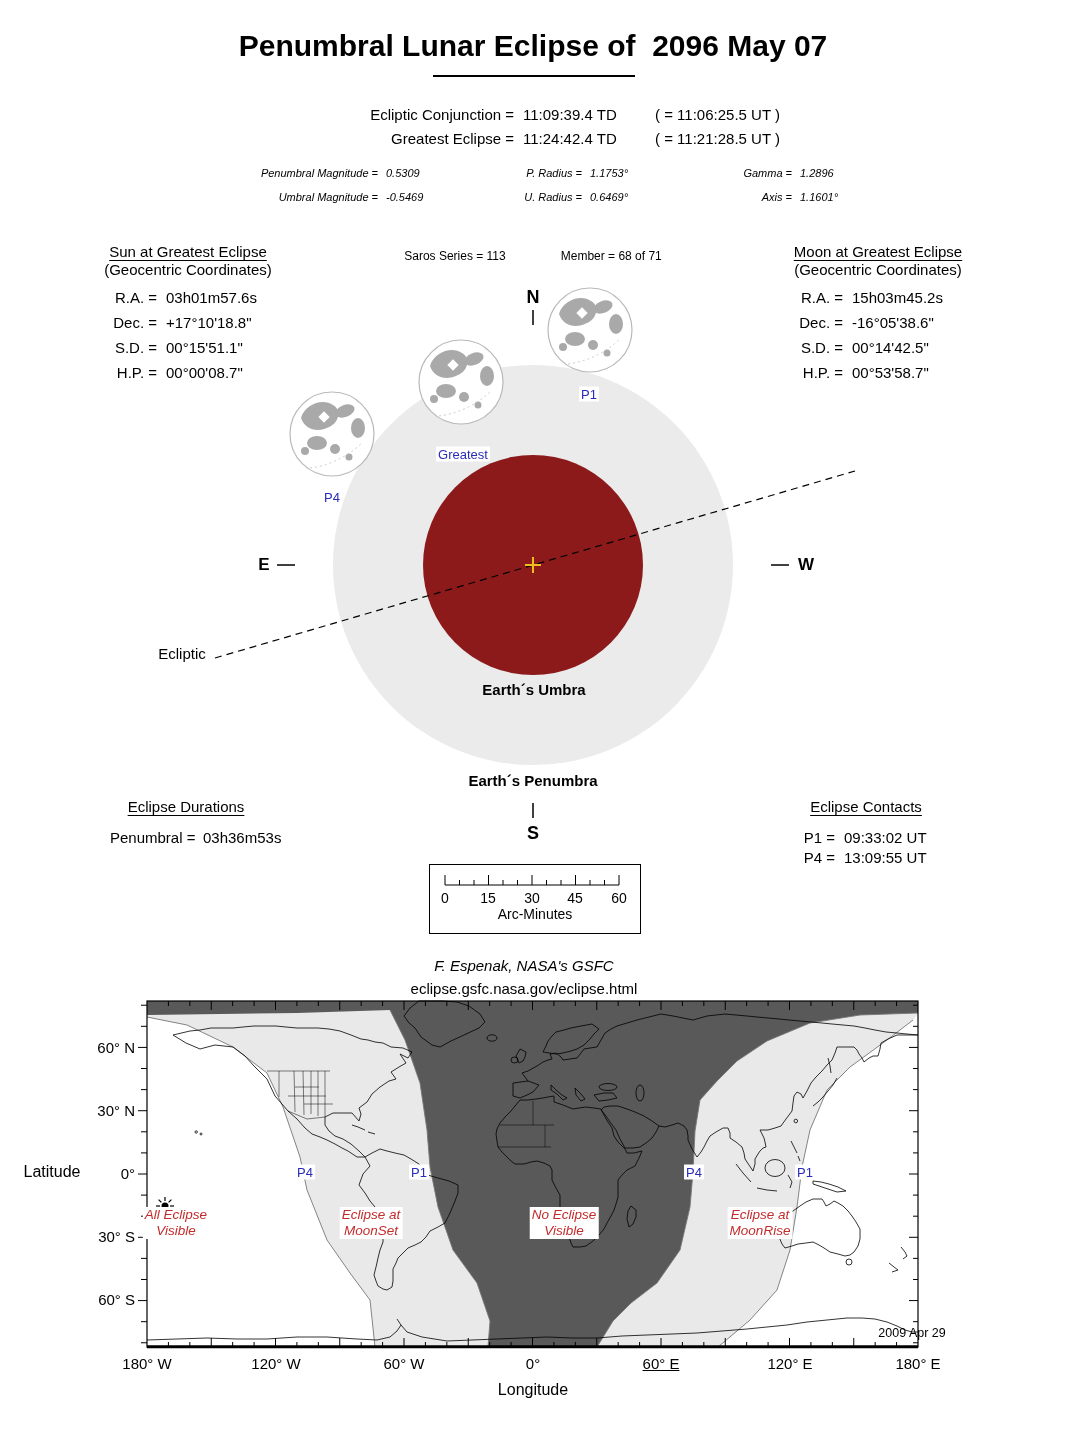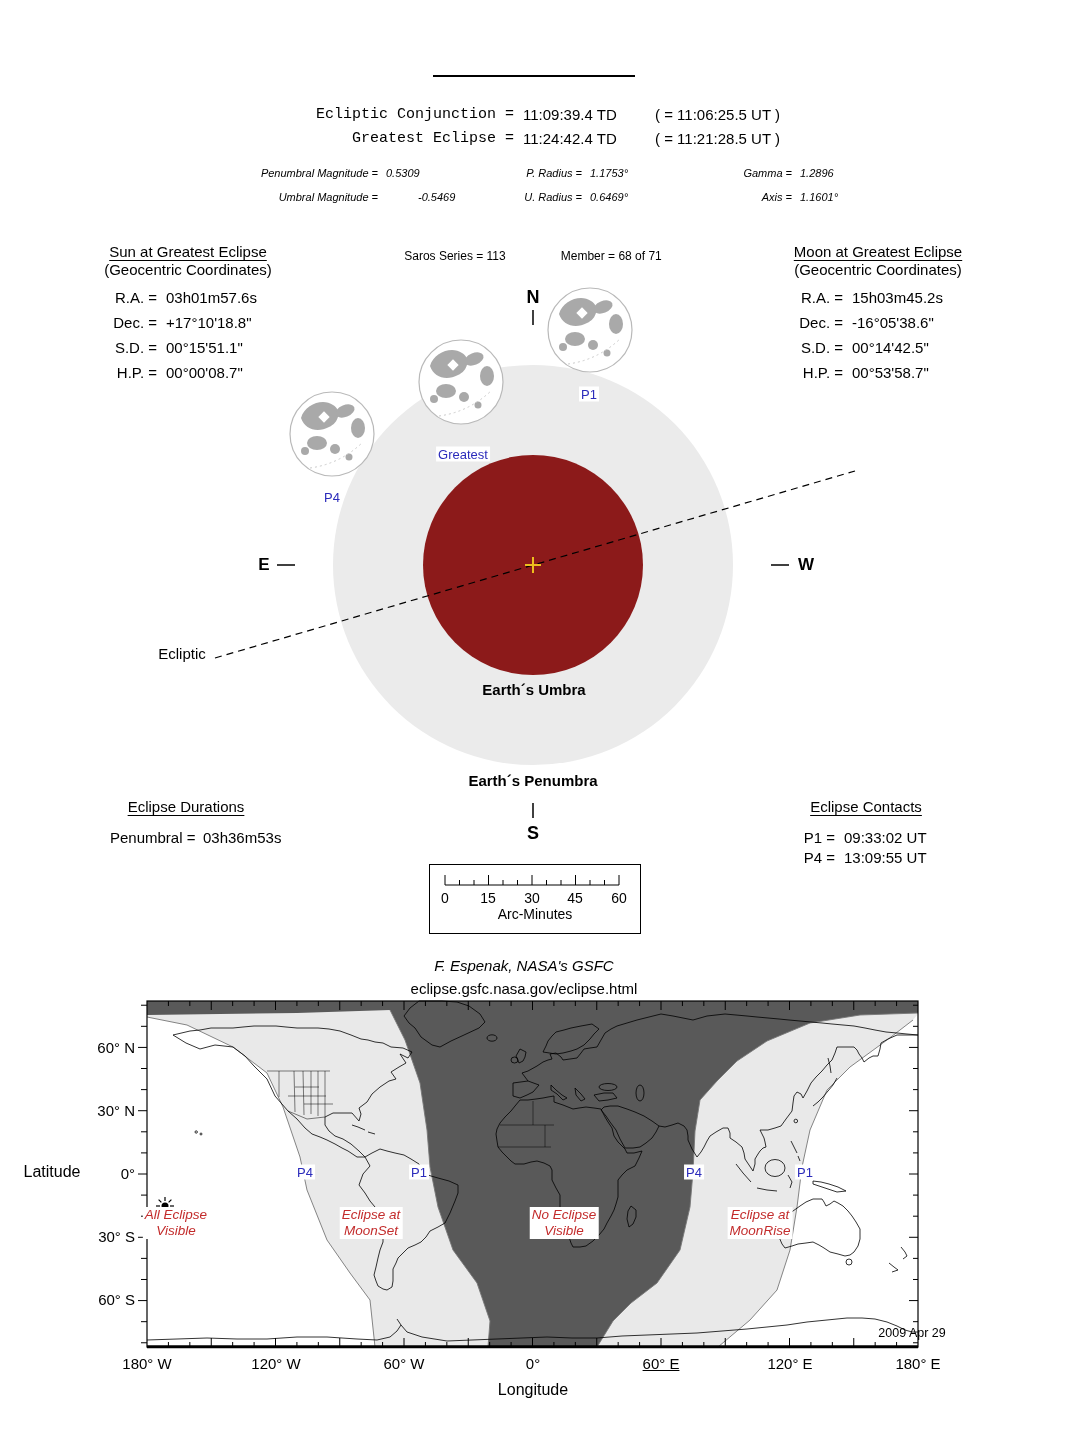--- a/index.html
+++ b/index.html
@@ -8,21 +8,21 @@
   .abs{position:absolute;}
   .ctx{transform:translateX(-50%);}
   .ctr{transform:translate(-50%,-50%);}
   .t15{font-size:15px;line-height:18px;white-space:pre;}
   .t16{font-size:16px;white-space:pre;}
   .bold{font-weight:bold;}
   .title{font-size:30px;font-weight:bold;white-space:pre;}
   .rule{background:#000;height:2px;}
   .und{text-decoration:underline;text-underline-offset:3px;}
   .hrow{display:flex;font-size:15px;line-height:24px;white-space:pre;}
-  .hl{display:inline-block;width:228px;text-align:right;font-family:Liberation Mono, monospace;}
+  .hl{display:inline-block;width:228px;text-align:right;}
   .hv{display:inline-block;width:132px;text-align:left;padding-left:9px;}
   .hu{display:inline-block;text-align:left;}
   .cell{display:flex;font-size:11px;line-height:20px;white-space:pre;font-style:italic;}
   .sl{display:inline-block;text-align:right;}
   .sv{display:inline-block;padding-left:8px;}
   .crow{display:flex;font-size:15px;line-height:25px;white-space:pre;}
   .cl{display:inline-block;width:52px;text-align:right;}
   .cv{display:inline-block;padding-left:9px;}
   .crow2{display:flex;font-size:15px;line-height:20px;white-space:pre;}
   .cl2{display:inline-block;width:84px;text-align:right;}
@@ -38,39 +38,40 @@
   .ytick{font-size:15px;text-align:right;width:62px;white-space:pre;}
   .xtick{font-size:15px;transform:translateX(-50%);white-space:pre;}
   .credit{font-style:italic;font-size:15px;white-space:pre;}
   .date{font-size:12.5px;white-space:pre;}
 </style>
 </head>
 <body>
 
 <div class="page">
 
+  <div class="abs ctx title" style="left:533px;top:29px;">Penumbral Lunar Eclipse of  2096 May 07</div>
   <div class="abs rule" style="left:433px;top:75px;width:202px;"></div>
 
   <div class="abs ctx hrow" style="left:533px;top:103px;">
     <span class="hl">Ecliptic Conjunction =</span><span class="hv">11:09:39.4 TD</span><span class="hu">( = 11:06:25.5 UT )</span>
   </div>
   <div class="abs ctx hrow" style="left:533px;top:127px;">
     <span class="hl">Greatest Eclipse =</span><span class="hv">11:24:42.4 TD</span><span class="hu">( = 11:21:28.5 UT )</span>
   </div>
 
   <div class="abs cell" style="left:160px;top:163px;">
     <span class="sl" style="width:218px;">Penumbral Magnitude =</span><span class="sv">0.5309</span>
   </div>
   <div class="abs cell" style="left:470px;top:163px;">
     <span class="sl" style="width:112px;">P. Radius =</span><span class="sv">1.1753°</span>
   </div>
   <div class="abs cell" style="left:700px;top:163px;">
     <span class="sl" style="width:92px;">Gamma =</span><span class="sv">1.2896</span>
   </div>
-  <div class="abs cell" style="left:160px;top:187px;gap:32px;">
+  <div class="abs cell" style="left:160px;top:187px;">
     <span class="sl" style="width:218px;">Umbral Magnitude =</span><span class="sv">-0.5469</span>
   </div>
   <div class="abs cell" style="left:470px;top:187px;">
     <span class="sl" style="width:112px;">U. Radius =</span><span class="sv">0.6469°</span>
   </div>
   <div class="abs cell" style="left:700px;top:187px;">
     <span class="sl" style="width:92px;">Axis =</span><span class="sv">1.1601°</span>
   </div>
 
   <div class="abs ctx" style="left:533px;top:220px;display:flex;gap:55px;font-size:12px;white-space:pre;margin-top:29px;">

